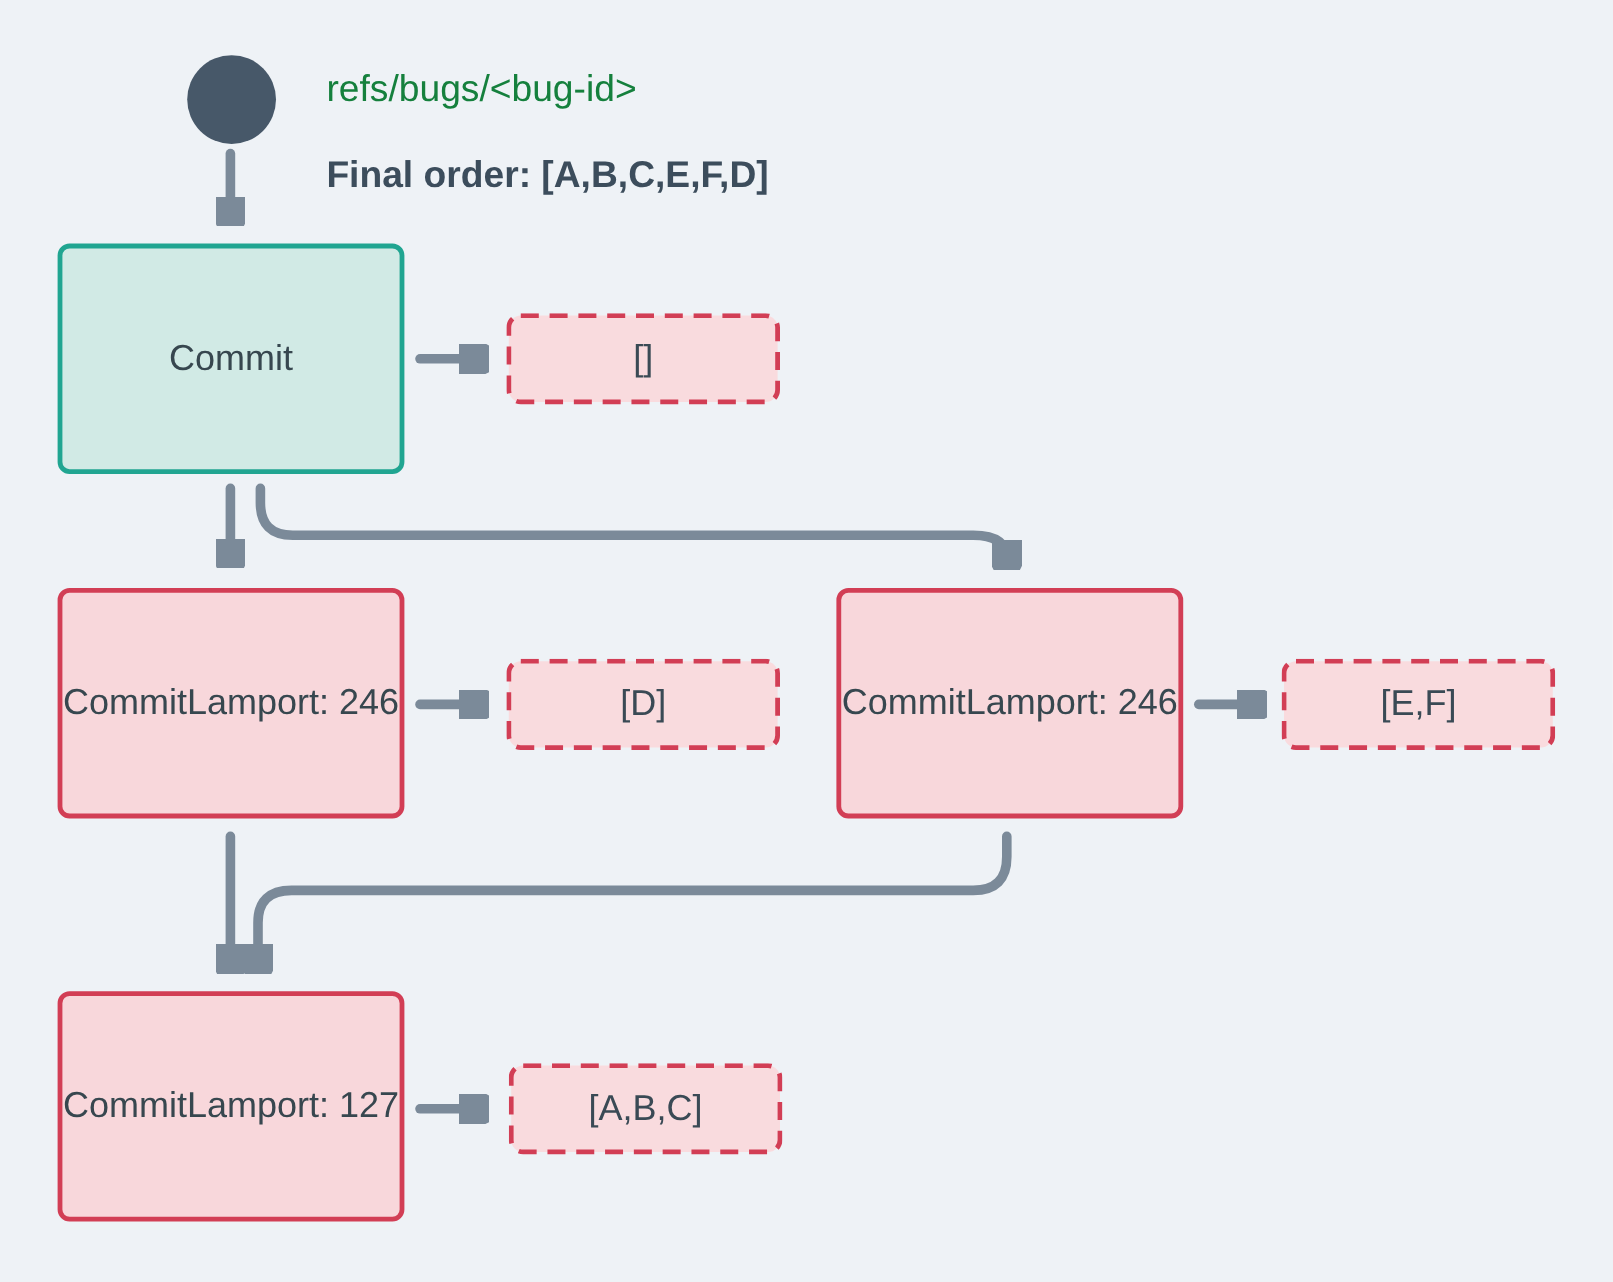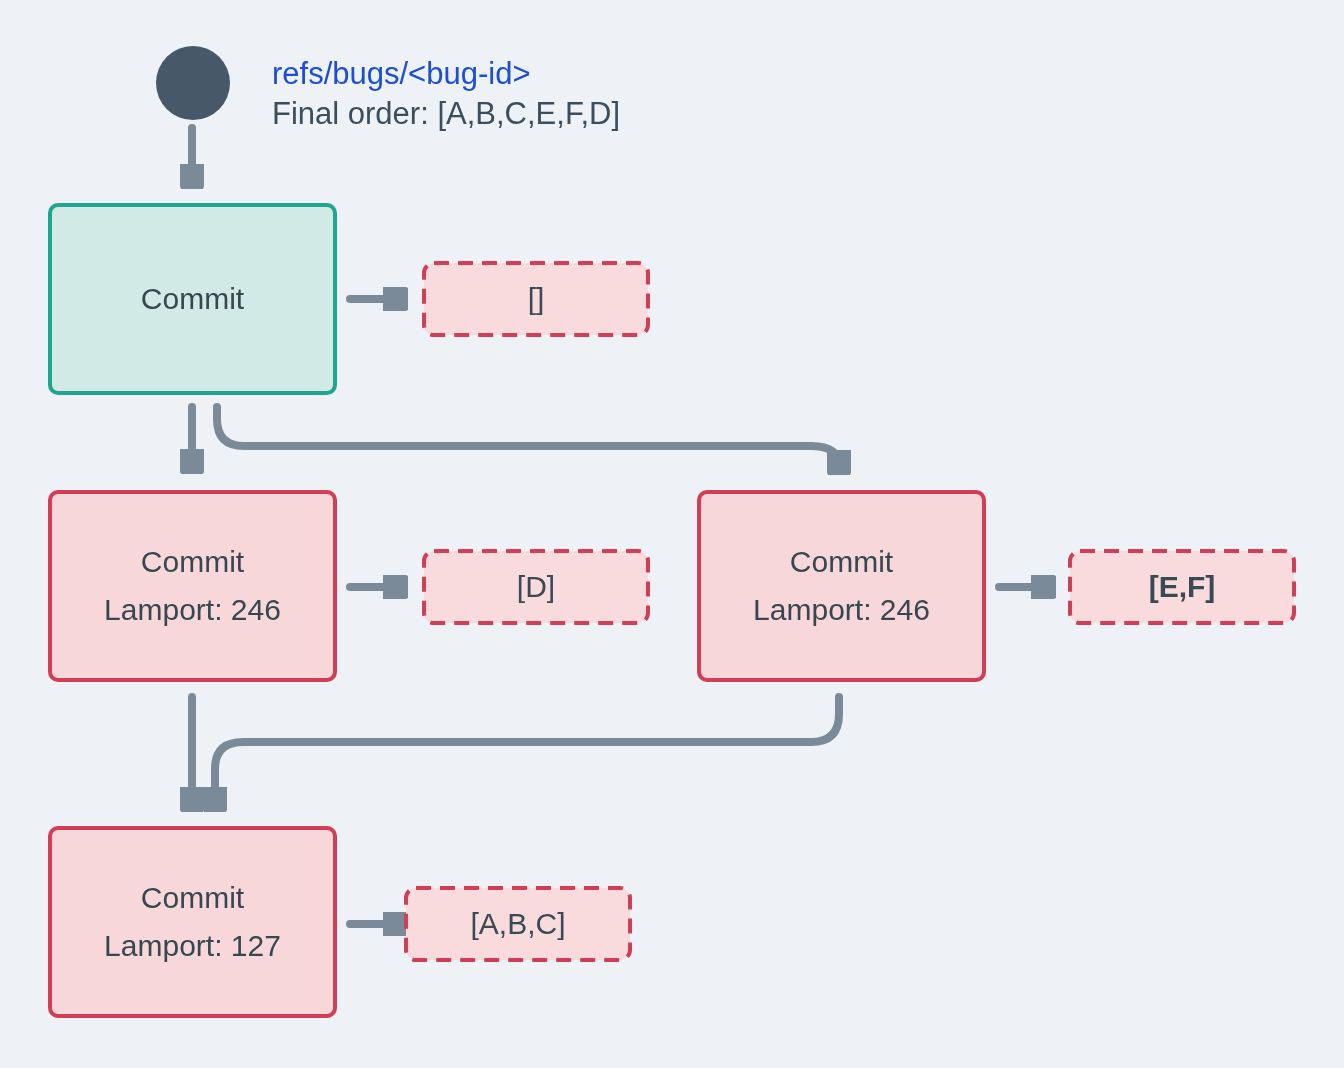--- a/index.html
+++ b/index.html
@@ -11,51 +11,51 @@
     color:#37474f;
     overflow:hidden;
   }
   .ref-node {
     position:absolute; left:156px; top:46px;
     width:74px; height:74px; border-radius:50%;
     background:#475869;
   }
   .ref-label {
     position:absolute; left:272px; top:57px;
-    font-size:31px; line-height:34px; color:#1d4ed8;
+    font-size:31px; line-height:34px; color:#15803d;
   }
   .final-order {
-    position:absolute; left:272px; top:96px;
-    font-size:31px; line-height:36px; font-weight:normal; color:#3c4d5c;
+    position:absolute; left:272px; top:128px;
+    font-size:31px; line-height:36px; font-weight:bold; color:#3c4d5c;
   }
   .commit {
     position:absolute; width:281px; height:184px;
     border-radius:10px;
-    display:flex; flex-direction:column; justify-content:center; align-items:center;
+    display:flex; flex-direction:row; justify-content:center; align-items:center;
     text-align:center; font-size:30px; line-height:48px;
   }
   .commit.teal { background:#d1eae5; border:4px solid #20a591; }
   .commit.pink { background:#f8d7db; border:4px solid #d23e55; }
   .commit-root   { left:48px;  top:203px; }
   .commit-left   { left:48px;  top:490px; }
   .commit-right  { left:697px; top:490px; }
   .commit-bottom { left:48px;  top:826px; }
   .items-box {
     position:absolute; width:228px; height:76px;
   }
   .items-box svg { position:absolute; left:0; top:0; }
   .items-box .items-label {
     position:absolute; inset:0;
     display:flex; align-items:center; justify-content:center;
     font-size:30px; color:#3a4a55;
   }
   .items-root   { left:422px;  top:261px; }
   .items-left   { left:422px;  top:549px; }
-  .items-right  { left:1068px; top:549px;font-weight:bold; }
-  .items-bottom { left:404px;  top:886px; }
+  .items-right  { left:1068px; top:549px; }
+  .items-bottom { left:424px;  top:886px; }
   .arrows { position:absolute; left:0; top:0; pointer-events:none; }
   .arrows path {
     stroke:#7b8a99; stroke-width:8; fill:none;
     stroke-linecap:round; stroke-linejoin:round;
   }
 </style>
 </head>
 <body>
 
 <div class="canvas">

